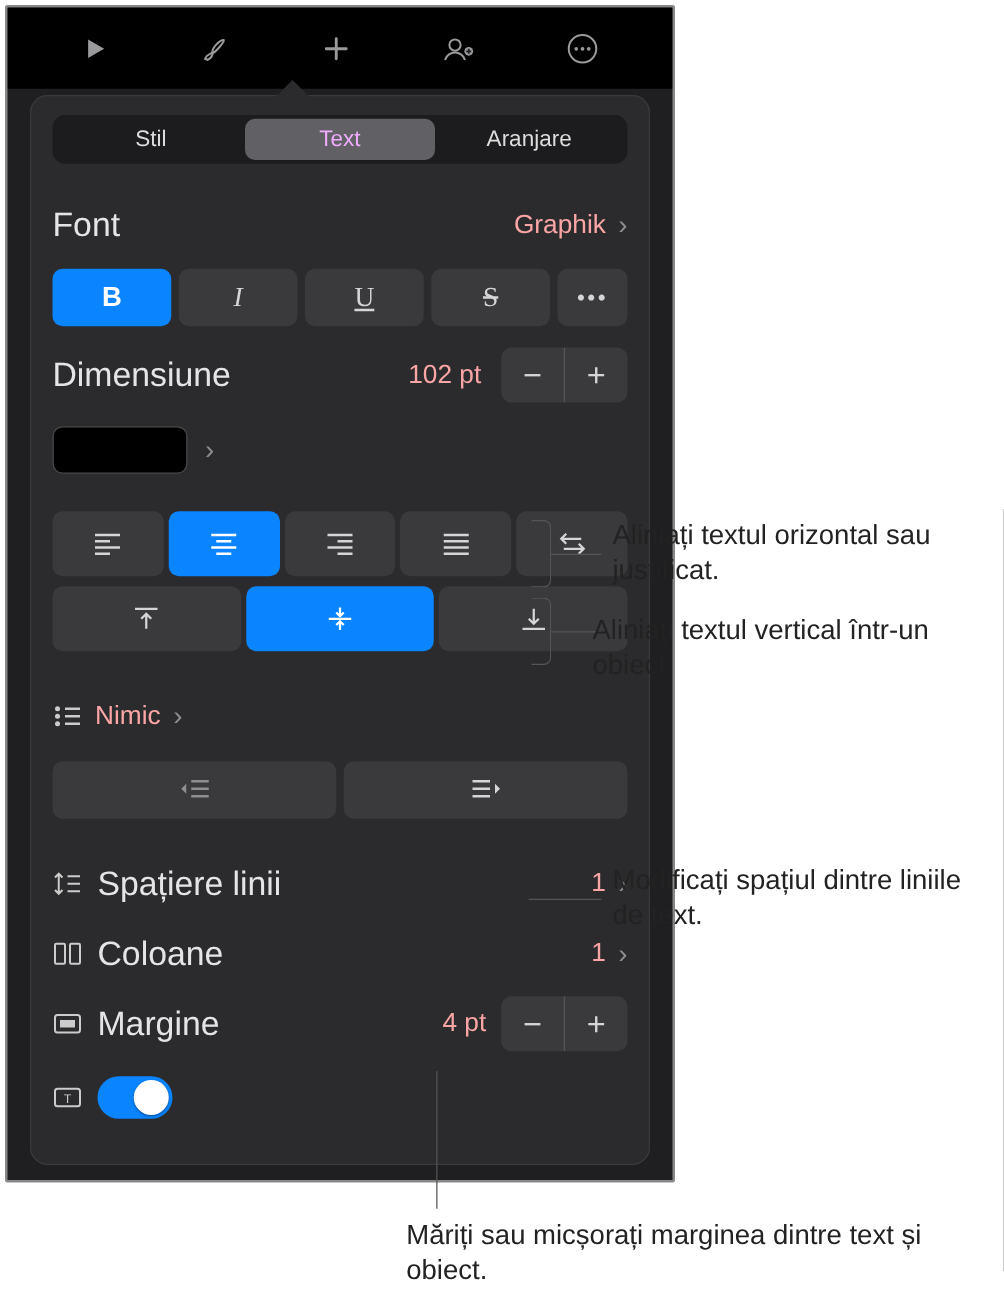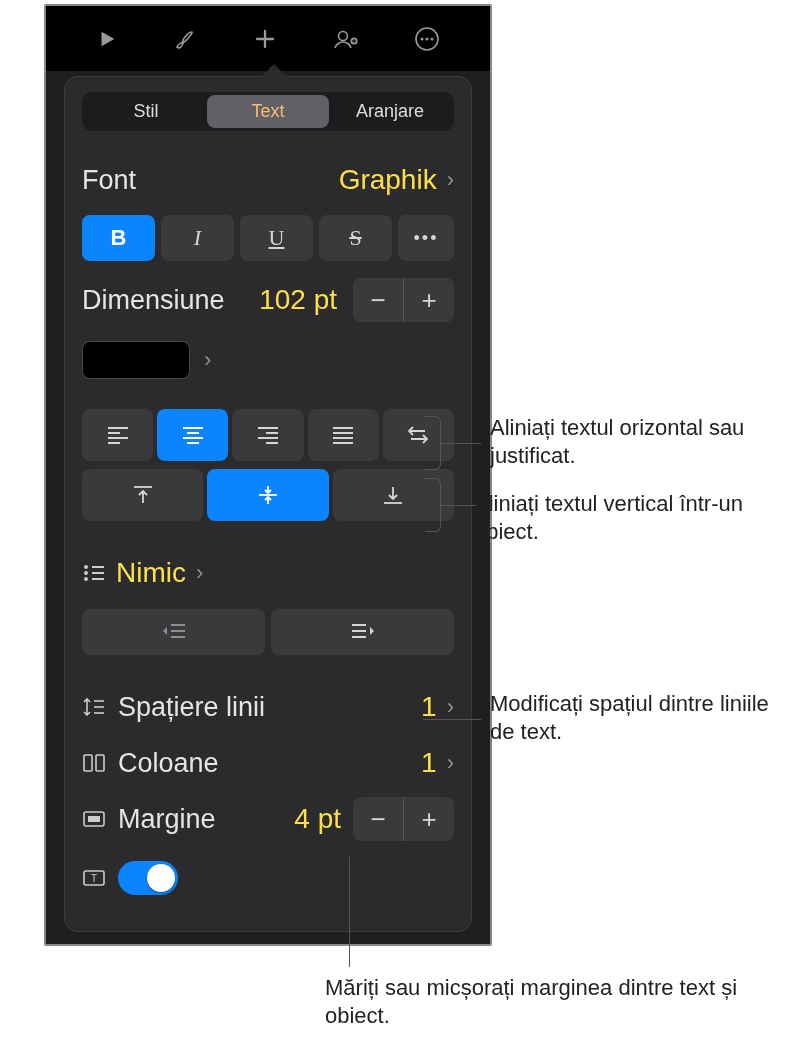--- a/index.html
+++ b/index.html
@@ -7,26 +7,25 @@
     font-family: -apple-system, "Helvetica Neue", Arial, sans-serif;
     background: #fff;
     width: 803px;
     height: 1053px;
     position: relative;
     overflow: hidden;
   }
   .frame {
     position: absolute;
     left: 4px; top: 4px;
-    width: 448px; height: 942px;
+    width: 536px; height: 942px;
     border: 2px solid #888;
     border-radius: 2px;
     background: #1f1f21;
     overflow: hidden;
-    margin-left: 40px;
   }
   .topbar {
     height: 65px;
     background: #000;
     display: flex;
     align-items: center;
     justify-content: space-around;
     padding: 0 22px;
   }
   .topbar .icon svg { display:block; }
@@ -61,30 +60,30 @@
   .seg .seg-item {
     flex: 1;
     text-align: center;
     padding: 6px 0;
     font-size: 18px;
     color: #ddd;
     border-radius: 8px;
   }
   .seg .seg-item.active {
     background: #616165;
-    color: #fdba74;
+    color: #f0abfc;
   }
   .row {
     display: flex;
     align-items: center;
     min-height: 50px;
   }
   .row + .row, .spacer-row { margin-top: 6px; }
   .label { flex: 1; color: #e5e5e7; font-size: 27px; }
-  .value-blue { color: #fde047; font-size: 28px; margin-right: 10px; }
+  .value-blue { color: #fca5a5; font-size: 21px; margin-right: 10px; }
   .chev { color: #8e8e93; font-size: 22px; }
   .style-row { display:flex; gap:6px; margin-top:10px; }
   .style-row .sbtn {
     flex:1;
     background:#3a3a3c;
     border-radius:8px;
     height:46px;
     display:flex;
     align-items:center;
     justify-content:center;

